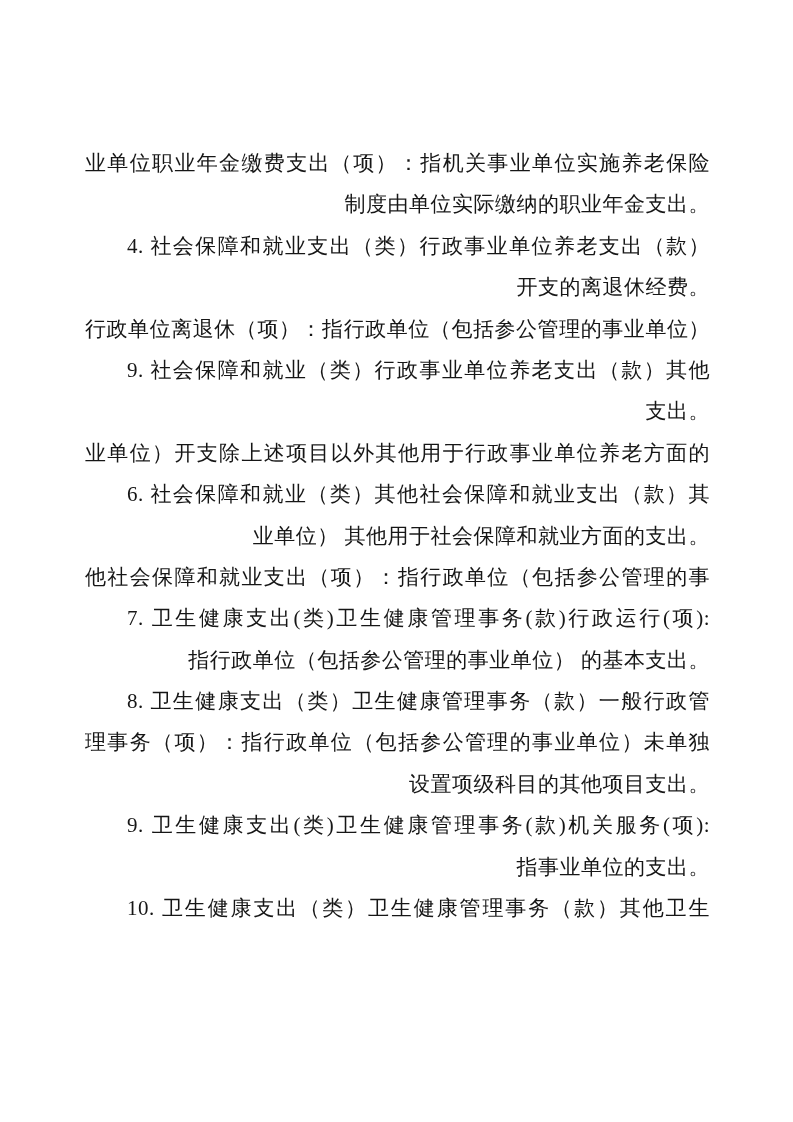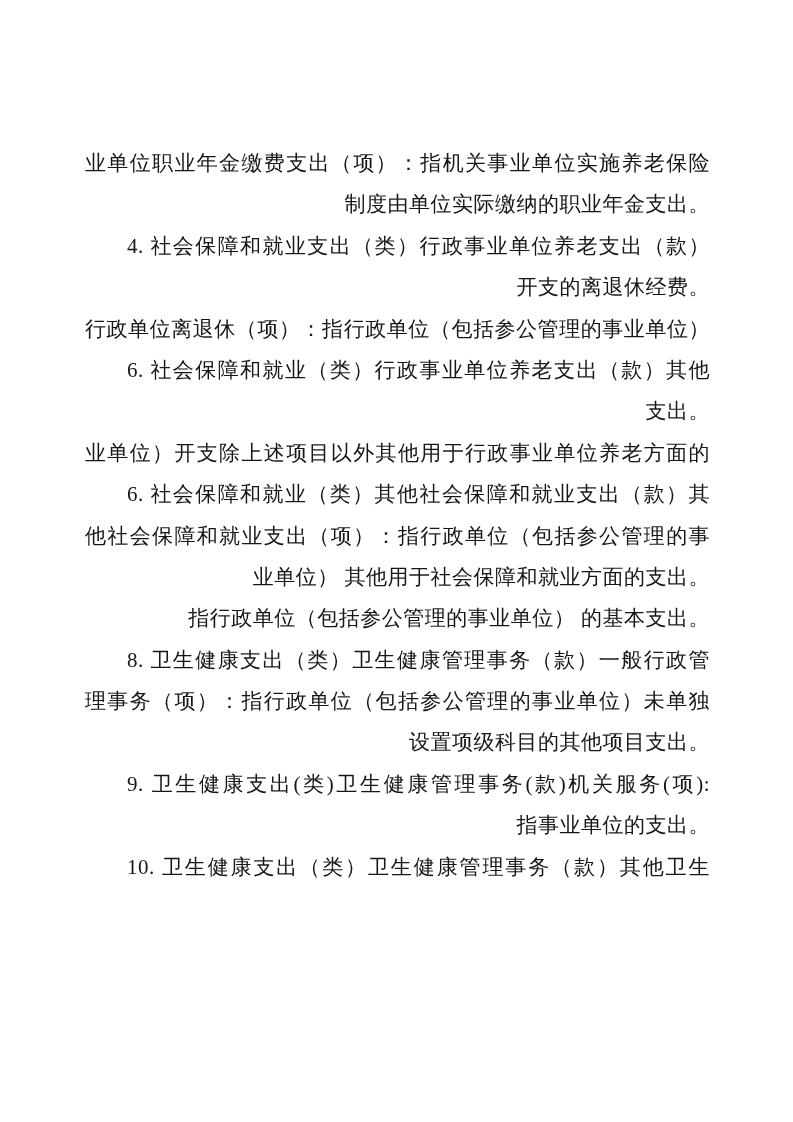--- a/index.html
+++ b/index.html
@@ -67,32 +67,33 @@
       <div class="line">制度由单位实际缴纳的职业年金支出。</div>
     </div>
 
     <div class="paragraph">
       <div class="line full indent">4. 社会保障和就业支出（类）行政事业单位养老支出（款）</div>
       <div class="line">开支的离退休经费。</div>
       <div class="line full">行政单位离退休（项）：指行政单位（包括参公管理的事业单位）</div>
     </div>
 
     <div class="paragraph">
-      <div class="line full indent">6. 社会保障和就业（类）行政事业单位养老支出（款）其他</div>
+      <div class="line full indent">9. 社会保障和就业（类）行政事业单位养老支出（款）其他</div>
       <div class="line">支出。</div>
       <div class="line full">业单位）开支除上述项目以外其他用于行政事业单位养老方面的</div>
     </div>
 
     <div class="paragraph">
       <div class="line full indent">6. 社会保障和就业（类）其他社会保障和就业支出（款）其</div>
+      <div class="line">业单位） 其他用于社会保障和就业方面的支出。</div>
       <div class="line full">他社会保障和就业支出（项）：指行政单位（包括参公管理的事</div>
-      <div class="line">业单位） 其他用于社会保障和就业方面的支出。</div>
     </div>
 
     <div class="paragraph">
+      <div class="line full indent">7. 卫生健康支出(类)卫生健康管理事务(款)行政运行(项):</div>
       <div class="line">指行政单位（包括参公管理的事业单位） 的基本支出。</div>
     </div>
 
     <div class="paragraph">
       <div class="line full indent">8. 卫生健康支出（类）卫生健康管理事务（款）一般行政管</div>
       <div class="line full">理事务（项）：指行政单位（包括参公管理的事业单位）未单独</div>
       <div class="line">设置项级科目的其他项目支出。</div>
     </div>
 
     <div class="paragraph">

